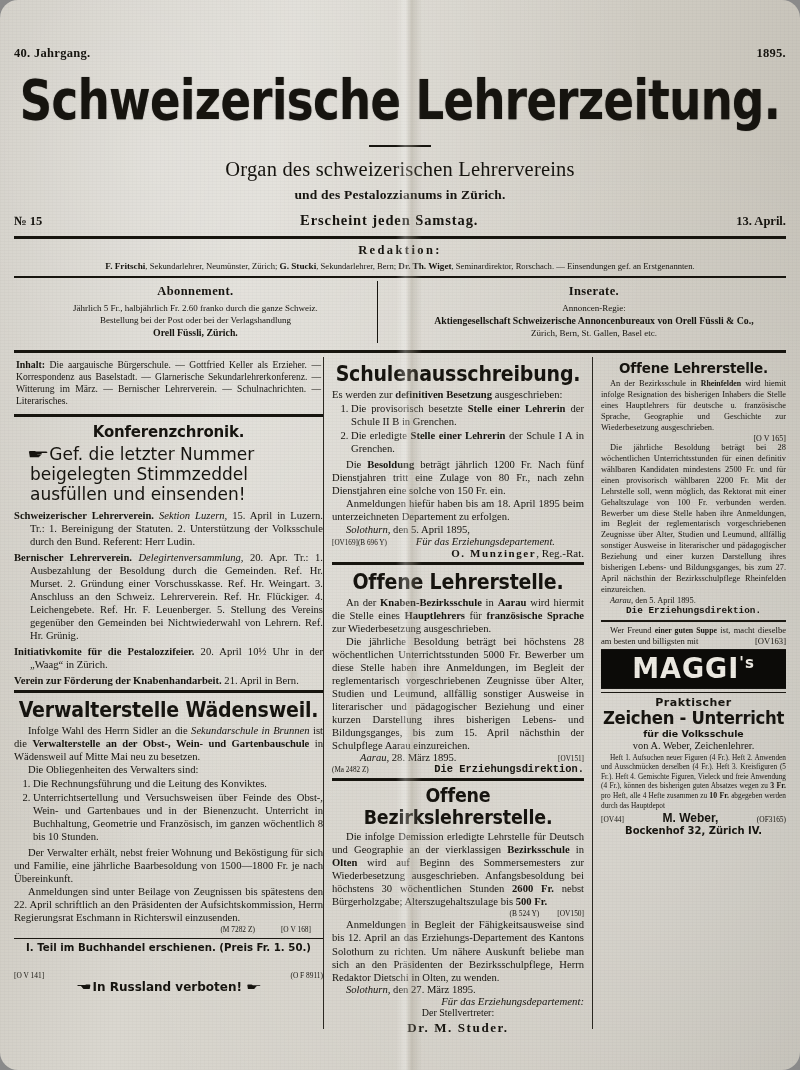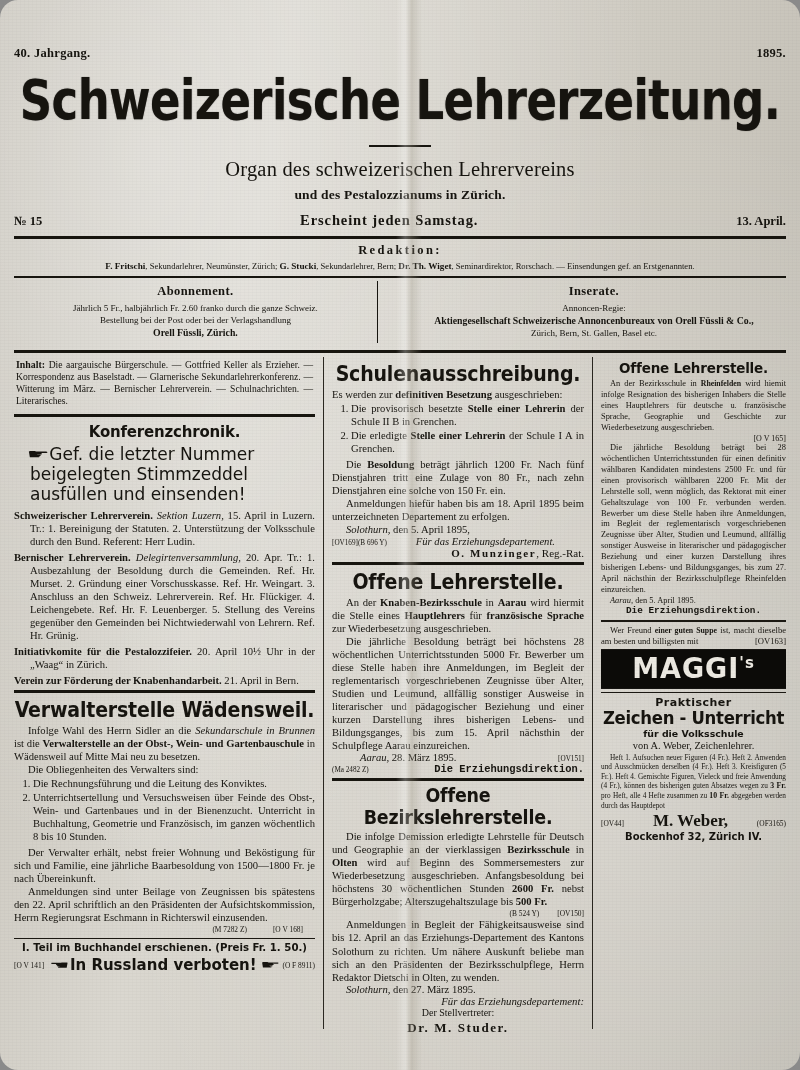--- a/index.html
+++ b/index.html
@@ -150,21 +150,21 @@
   .abo-txt { font-size: 9px; line-height: 1.35; }
   .abo-txt.bold-line { font-weight: bold; font-size: 9.8px; }
 
   
   .cols {
     display: flex;
     margin-top: 4px;
     height: 672px;
   }
   .col { box-sizing: border-box; }
-  .col1 { flex: 0 0 310px; padding-right: 8px; border-right: 1.2px solid #2a2720; }
+  .col1 { flex: 0 0 310px; padding-right: 0; border-right: 1.2px solid #2a2720; }
   .col2 { flex: 1; padding: 0 8px; border-right: 1.2px solid #2a2720; }
   .col3 { flex: 0 0 193px; padding-left: 8px; }
 
   .body-txt { font-size: 10.6px; line-height: 1.23; text-align: justify; }
   .indent { text-indent: 14px; }
   .tiny { font-size: 7.2px; }
   .smallcap-name { letter-spacing: 1.6px; font-weight: bold; }
 
   h2.sec {
     font-family: "DejaVu Sans", sans-serif;
@@ -248,21 +248,22 @@
   }
   .bunzeck .sp { letter-spacing: 2.2px; }
   .bunzeck .sub {
     font-family: "DejaVu Sans", sans-serif;
     font-weight: bold;
     font-size: 10.2px;
   }
   .verbot {
     font-family: "DejaVu Sans", sans-serif;
     font-weight: bold;
-    font-size: 15px;
+    font-size: 12px;
+    margin-top: 24px;
   }
   .col-head-small {
     font-family: Liberation Mono, monospace;
     font-weight: bold;
     text-align: center;
     font-size: 10.4px;
   }
 </style>
 </head>
 <body>
@@ -477,21 +478,21 @@
           <div style="font-family:'DejaVu Sans',sans-serif;font-weight:bold;font-size:11px;letter-spacing:.5px">Praktischer</div>
           <div style="font-family:'DejaVu Sans',sans-serif;font-weight:bold;font-size:16.5px;letter-spacing:-.3px;transform:scaleY(1.08)">Zeichen - Unterricht</div>
           <div style="font-family:'DejaVu Sans',sans-serif;font-weight:bold;font-size:9.4px">für die Volksschule</div>
           <div style="font-size:10.4px;margin-top:1px">von A. Weber, Zeichenlehrer.</div>
         </div>
         <div class="fine" style="text-indent:9px;margin-top:2px">
           <span>Heft 1. Aufsuchen neuer Figuren (4 Fr.). Heft 2. Anwenden und Ausschmücken derselben (4 Fr.). Heft 3. Kreisfiguren (5 Fr.). Heft 4. Gemischte Figuren, Vieleck und freie Anwendung (4 Fr.), können des bisherigen guten Absatzes wegen zu </span><b>3 Fr.</b><span> pro Heft, alle 4 Hefte zusammen zu </span><b>10 Fr.</b><span> abgegeben werden durch das Hauptdepot</span>
         </div>
         <div style="display:flex;align-items:baseline;justify-content:space-between;font-size:7.4px;margin-top:1px">
           <span>[OV44]</span>
-          <b style="font-size:17px;font-family:Liberation Serif, serif">M. Weber,</b>
+          <b style="font-size:12px;font-family:Liberation Sans, sans-serif">M. Weber,</b>
           <span>(OF3165)</span>
         </div>
         <div style="text-align:center;font-weight:bold;font-size:10px;font-family:'DejaVu Sans',sans-serif">Bockenhof 32, Zürich IV.</div>
       </div>
     </div>
   </div>
 
   <div class="fold"></div>
   <div class="grain"></div>
 </div>

